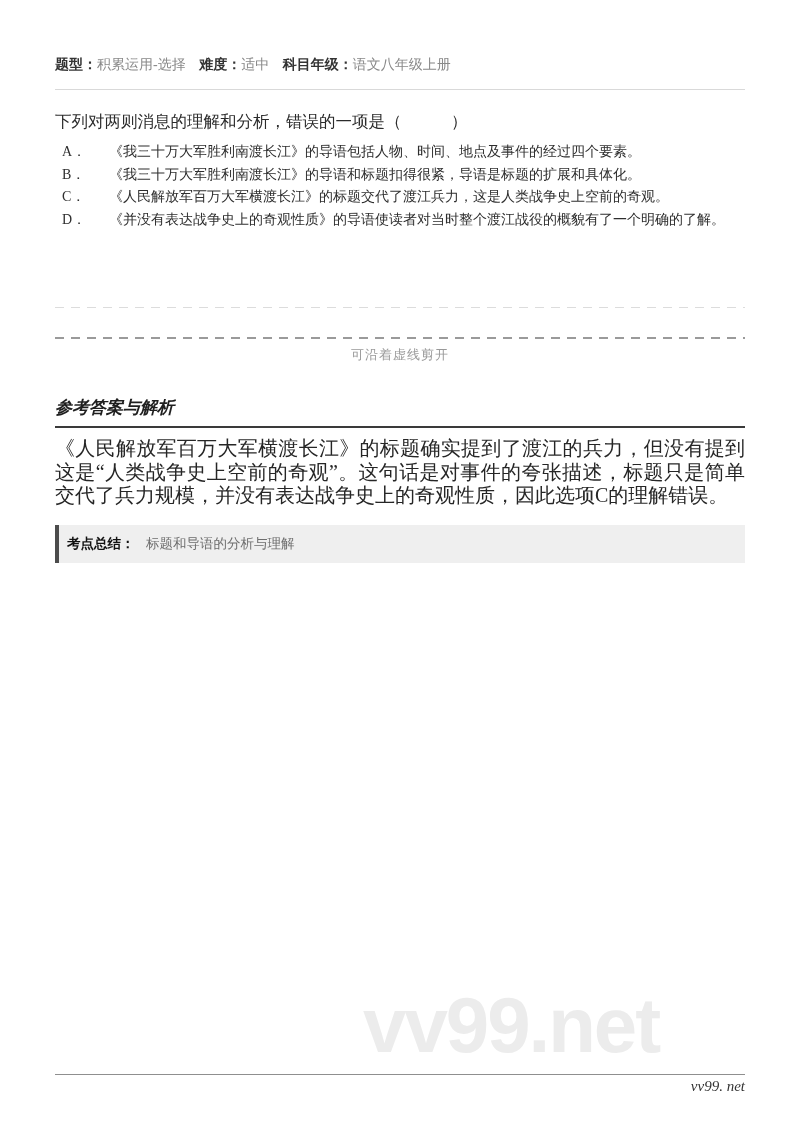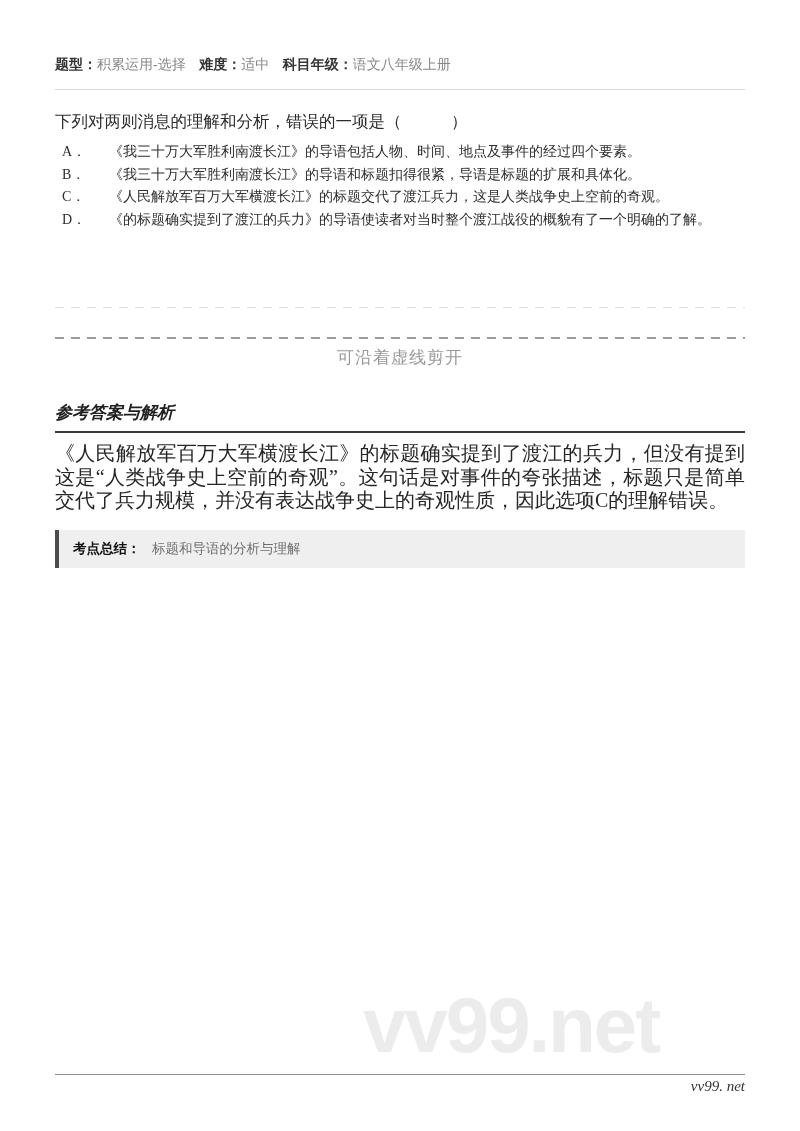--- a/index.html
+++ b/index.html
@@ -52,21 +52,21 @@
     background: repeating-linear-gradient(to right, #dcdcdc 0 9px, transparent 9px 16px);
   }
   .dashed-dark {
     margin-top: 29px;
     height: 2px;
     background: repeating-linear-gradient(to right, #9a9a9a 0 9px, transparent 9px 16px);
   }
   .cut-caption {
     margin-top: 7px;
     text-align: center;
-    font-size: 17px;
+    font-size: 13px;
     color: #999999;
     letter-spacing: 1px;
   }
 
   
   .section-title {
     margin-top: 34px;
     font-family: "Liberation Sans", "DejaVu Sans", sans-serif;
     font-size: 17px;
     font-weight: bold;
@@ -100,21 +100,21 @@
     font-size: 20px;
     line-height: 23.5px;
     text-align: justify;
     color: #262626;
   }
 
   .keypoint-box {
     margin-top: 17px;
     background: #efefef;
     border-left: 4px solid #4c4c4c;
-    padding: 11px 10px 11px 14px;
+    padding: 11px 10px 11px 8px;
     font-size: 13.5px;
     line-height: 16px;
   }
   .keypoint-label {
     font-family: "Liberation Sans", "DejaVu Sans", sans-serif;
     font-weight: bold; color: #111111;
   }
   .keypoint-value { color: #6d6d6d; margin-left: 8px; }
 
   
@@ -171,21 +171,21 @@
       <div class="option-row">
         <span class="opt-key">B．</span>
         <span class="opt-text">《我三十万大军胜利南渡长江》的导语和标题扣得很紧，导语是标题的扩展和具体化。</span>
       </div>
       <div class="option-row">
         <span class="opt-key">C．</span>
         <span class="opt-text">《人民解放军百万大军横渡长江》的标题交代了渡江兵力，这是人类战争史上空前的奇观。</span>
       </div>
       <div class="option-row">
         <span class="opt-key">D．</span>
-        <span class="opt-text">《的标题确实提到了渡江的兵力》的导语使读者对当时整个渡江战役的概貌有了一个明确的了解。</span>
+        <span class="opt-text">《并没有表达战争史上的奇观性质》的导语使读者对当时整个渡江战役的概貌有了一个明确的了解。</span>
       </div>
     </div>
 
     <div class="dashed-light"></div>
     <div class="dashed-dark"></div>
     <div class="cut-caption">可沿着虚线剪开</div>
 
     <h2 class="section-title">参考答案与解析</h2>
     <div class="rule-dark"></div>
 

